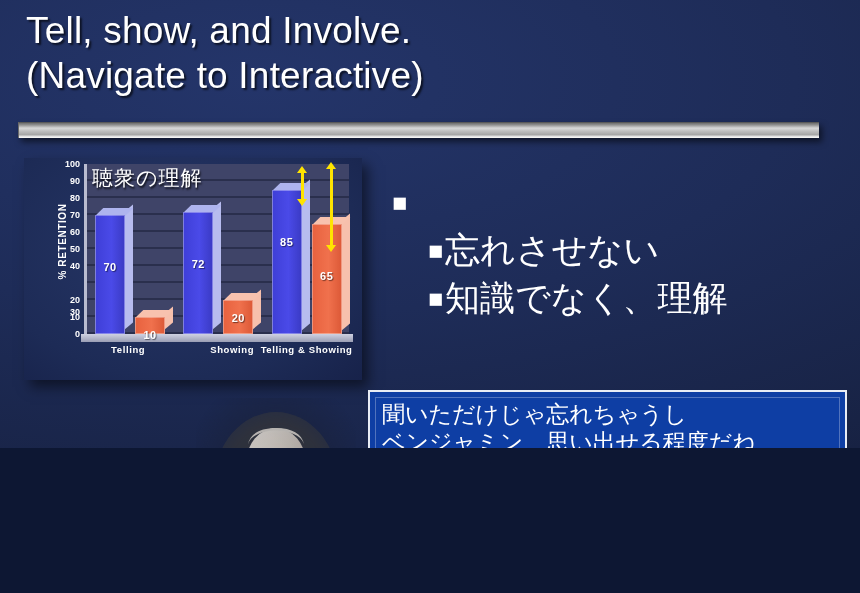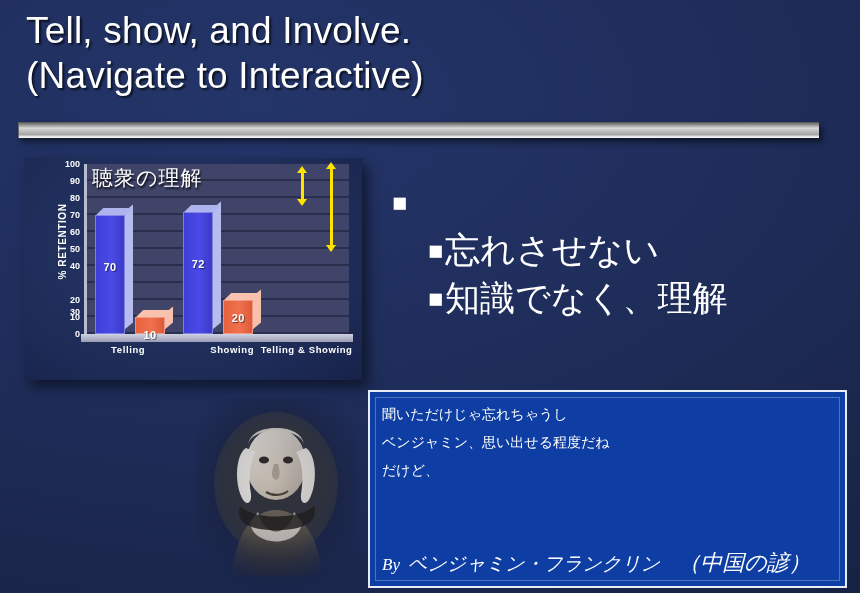--- a/index.html
+++ b/index.html
@@ -6,21 +6,21 @@
     margin: 0;
     padding: 0;
     background: #0d1733;
   }
   body {
     font-family: "Liberation Sans", sans-serif;
   }
   #slide {
     position: relative;
     width: 860px;
-    height: 593px;
+    height: 448px;
     overflow: hidden;
     background: #1f2d5c;
     background: radial-gradient(ellipse 130% 110% at 30% 18%, #24356a 0%, #1e2c58 48%, #16203f 100%);
   }
 
   
   #title-block {
     position: absolute;
     left: 26px;
     top: 8px;
@@ -291,21 +291,21 @@
   }
   #quote-ghost .ghost-attr {
     margin-top: 18px;
   }
   #quote-jp {
     position: absolute;
     left: 12px;
     top: 8px;
     right: 6px;
     color: #ffffff;
-    font-size: 14px;
+    font-size: 23px;
     line-height: 28px;
     white-space: nowrap;
     z-index: 2;
   }
   #quote-attr {
     position: absolute;
     left: 12px;
     bottom: 8px;
     right: 6px;
     color: #ffffff;
@@ -382,20 +382,34 @@
             <div class="side3d"></div>
             <div class="top3d"></div>
             <div class="face"></div>
             <div class="val" style="top: 46px;">72</div>
           </div>
           <div class="bar orange" style="left: 40px; height: 34px;">
             <div class="side3d"></div>
             <div class="top3d"></div>
             <div class="face"></div>
             <div class="val" style="top: 12px;">20</div>
+          </div>
+        </div>
+        <div class="bar-group" style="left: 184.667px; width: 88.3333px;">
+          <div class="bar blue" style="left: 0px; height: 144.5px;">
+            <div class="side3d"></div>
+            <div class="top3d"></div>
+            <div class="face"></div>
+            <div class="val" style="top: 46px;">85</div>
+          </div>
+          <div class="bar orange" style="left: 40px; height: 110.5px;">
+            <div class="side3d"></div>
+            <div class="top3d"></div>
+            <div class="face"></div>
+            <div class="val" style="top: 46px;">65</div>
           </div>
         </div>
       </div>
     <div id="plot-floor"></div>
   <div class="cat-label" style="left: 60px; width: 88.3333px;">Telling</div>
       <div class="cat-label" style="left: 164px; width: 88.3333px;">Showing</div>
       <div class="cat-label" style="left: 236.667px; width: 88.3333px;">Telling &amp; Showing</div>
       <div class="arrow" style="left: 277px; top: 14px; height: 28px;"></div>
       <div class="arrow" style="left: 306px; top: 10px; height: 78px;"></div>
     </div>

